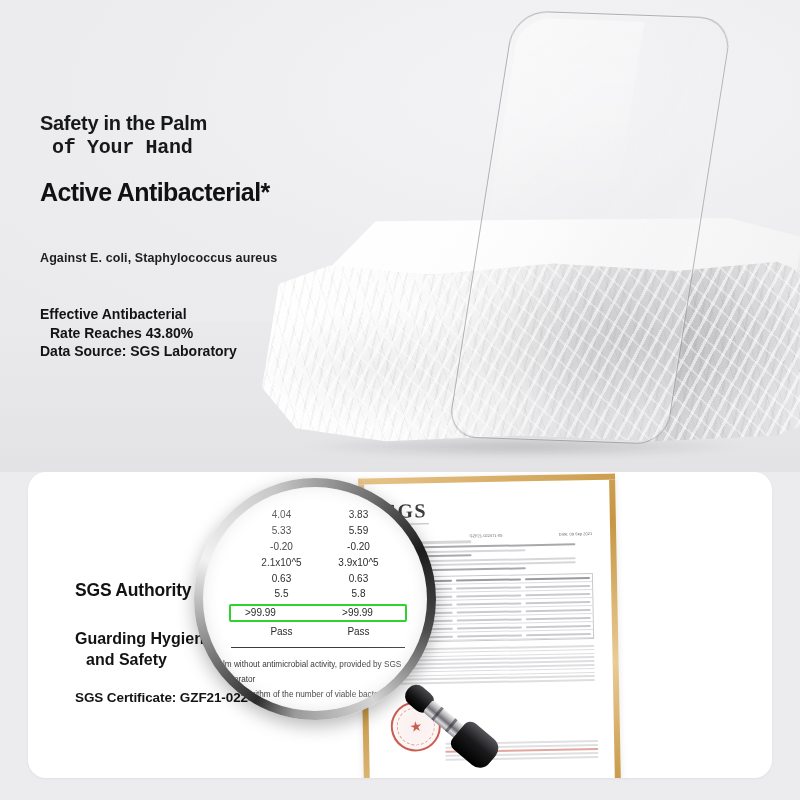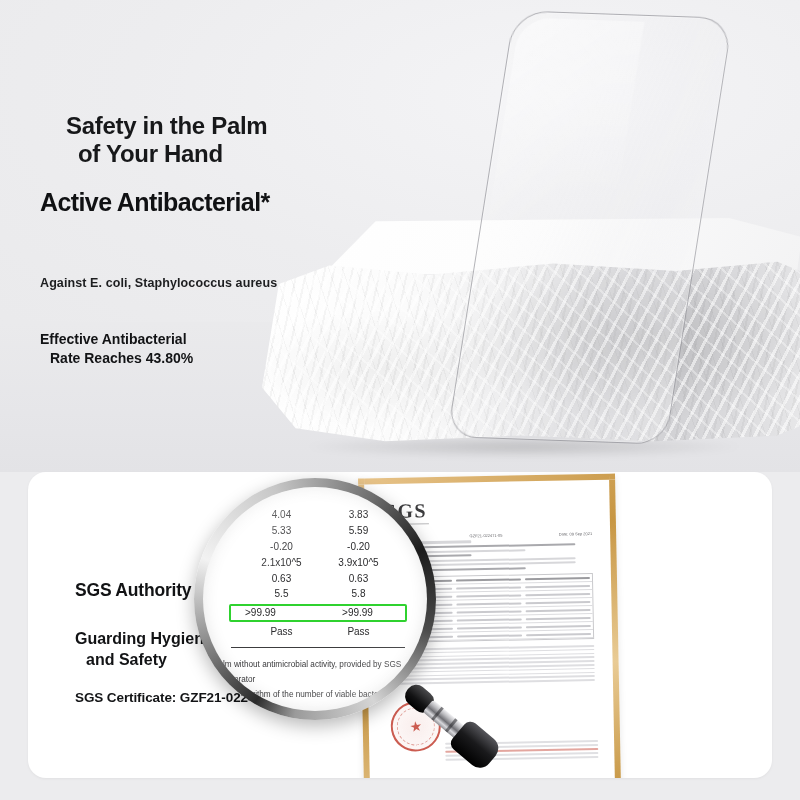--- a/index.html
+++ b/index.html
@@ -72,29 +72,29 @@
   .glass-sheen{
     position:absolute;left:6px;top:6px;right:40%;bottom:40%;
     border-radius:30px 0 60px 0;
     background:linear-gradient(160deg, rgba(255,255,255,.45), rgba(255,255,255,0) 72%);
   }
 
   
   .hero-copy{position:absolute;left:40px;top:112px;width:430px;}
   .h-line{
     color:#17181a;font-weight:700;letter-spacing:-.3px;
-    font-size:24px;line-height:1.18;margin-left:26px;
-  }
-  .h-line.l2{padding-left:12px;}
+    font-size:20px;line-height:1.18;
+  }
+  .h-line.l2{padding-left:12px;font-family:Liberation Mono, monospace;}
   .h-big{
     margin-top:20px;color:#101113;font-weight:700;
     font-size:25px;letter-spacing:-.6px;line-height:1.1;
   }
   .h-sub{
-    margin-top:60px;color:#1d1e20;font-weight:700;font-size:12.5px;letter-spacing:.1px;
+    margin-top:44px;color:#1d1e20;font-weight:700;font-size:12.5px;letter-spacing:.1px;
   }
   .h-claim{margin-top:40px;color:#121315;font-weight:700;font-size:14px;line-height:1.35;}
   .h-claim .r2{padding-left:10px;}
 
   
   .card{
     position:absolute;left:28px;top:472px;width:744px;height:306px;
     background:#ffffff;border-radius:18px;overflow:hidden;
     box-shadow:0 1px 3px rgba(0,0,0,.05);
   }
@@ -220,20 +220,21 @@
     </div>
 
     <div class="hero-copy">
       <div class="h-line">Safety in the Palm</div>
       <div class="h-line l2">of Your Hand</div>
       <div class="h-big">Active Antibacterial*</div>
       <div class="h-sub">Against E. coli, Staphylococcus aureus</div>
       <div class="h-claim">
         <div>Effective Antibacterial</div>
         <div class="r2">Rate Reaches 43.80%</div>
+        <div>Data Source: SGS Laboratory</div>
       </div>
     </div>
   </section>
 
   <section class="card">
 
     <div class="card-copy">
       <div class="c-title">SGS Authority Report</div>
       <div class="c-sub">
         <div>Guarding Hygiene</div>

